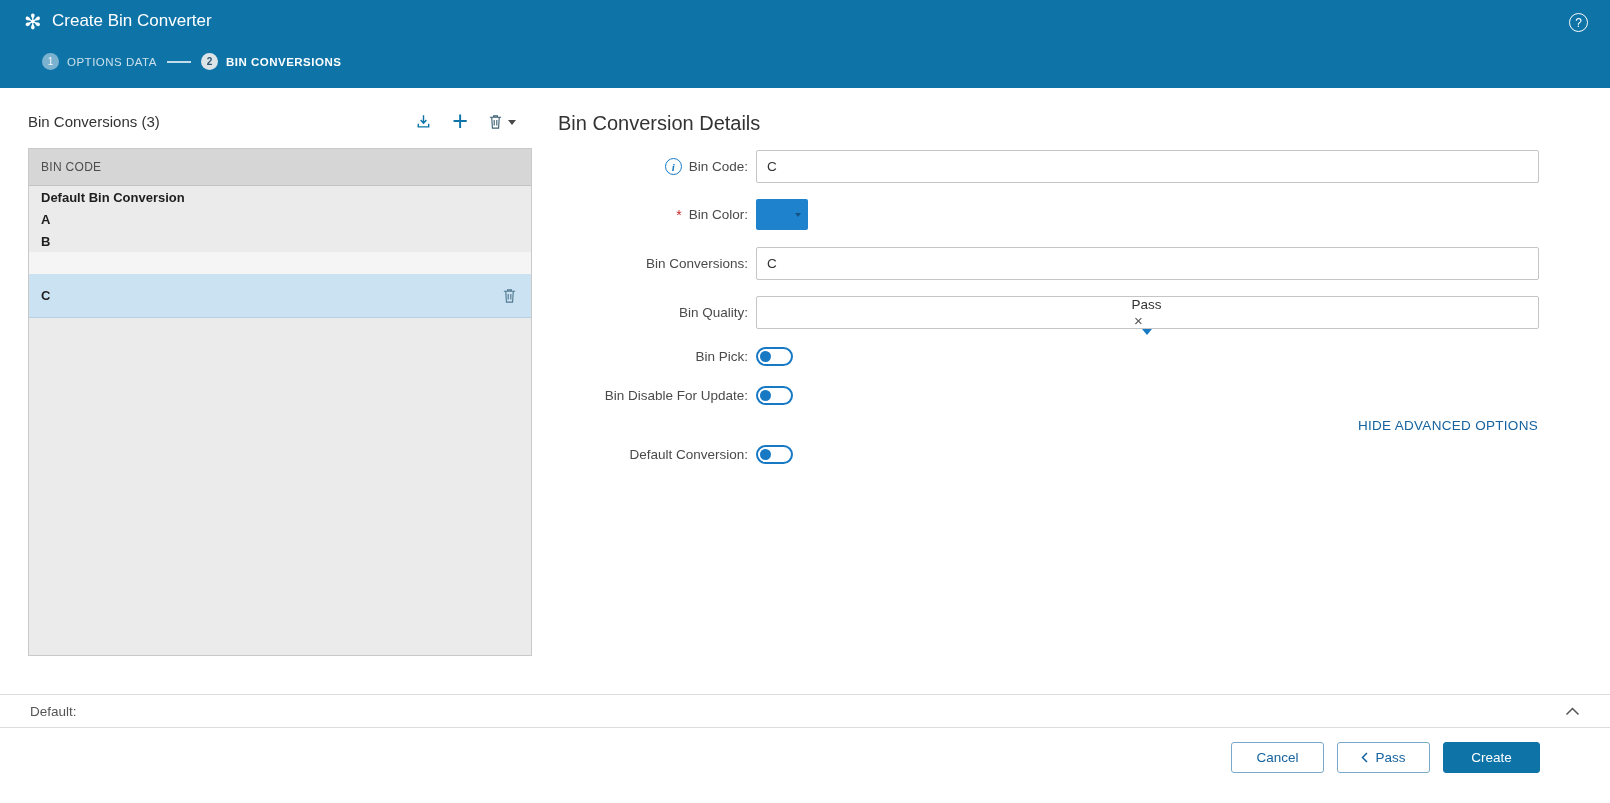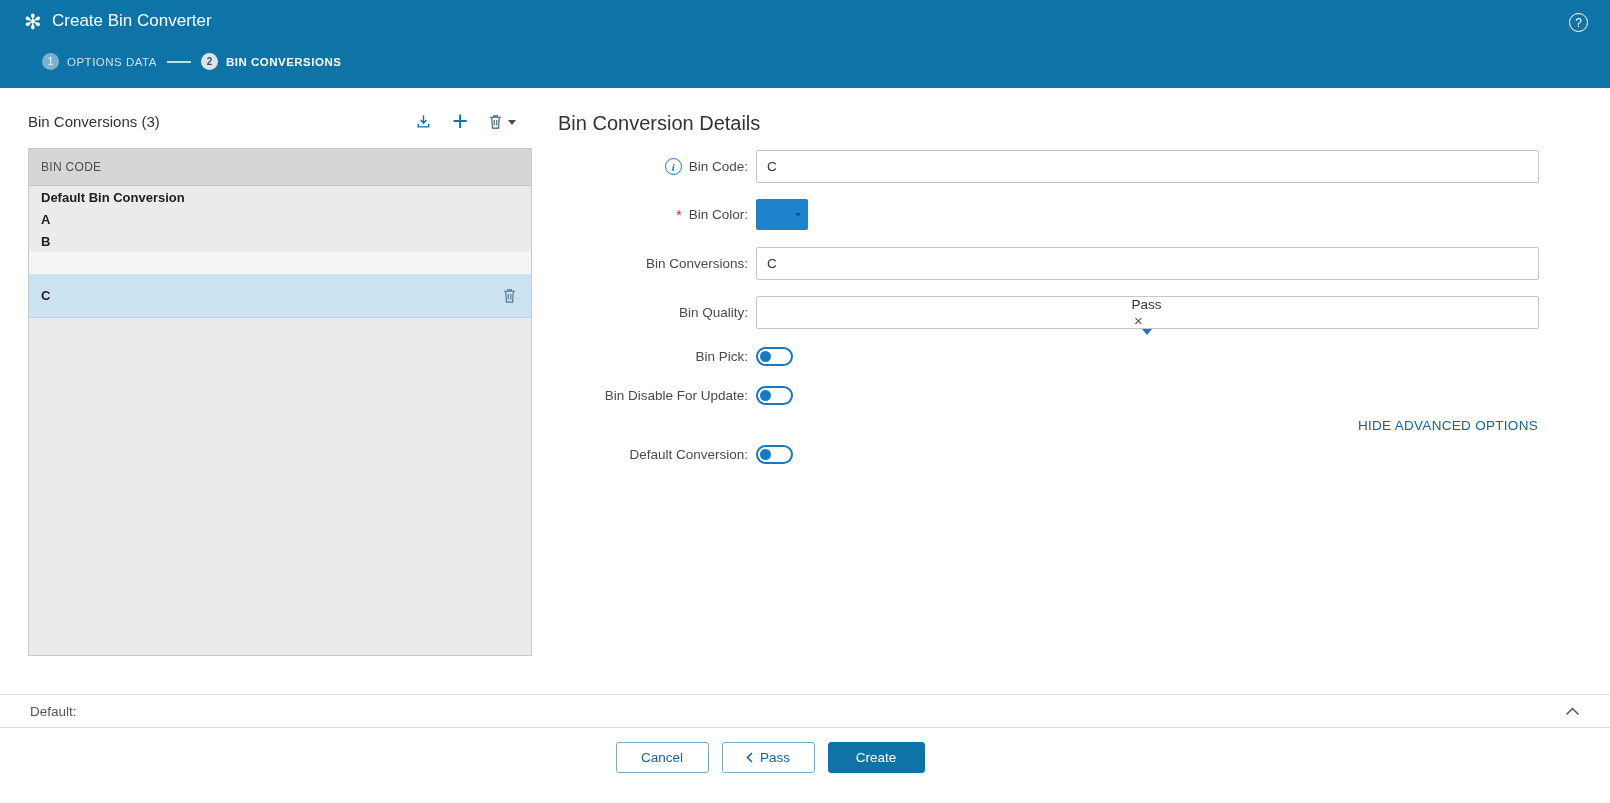--- a/index.html
+++ b/index.html
@@ -121,21 +121,21 @@
   
   .comments {
     position:absolute; left:0; top:694px; width:100%; height:34px; background:#fff;
     border-top:1px solid #dcdcdc; border-bottom:1px solid #dcdcdc;
     display:flex; align-items:center; justify-content:space-between; padding:0 30px;
   }
   .comments-label { font-size:13.5px; color:#555; }
   .collapse-btn { display:flex; align-items:center; cursor:pointer; }
   .actions {
     position:absolute; left:0; top:728px; width:100%; height:75px; background:#fff;
-    display:flex; align-items:flex-start; justify-content:center;
+    display:flex; align-items:flex-start; justify-content:flex-end;
     gap:13px; padding:14px 70px 0 0;
   }
   .btn {
     height:31px; border-radius:3px; font-size:13.5px; padding:0 14px;
     display:flex; align-items:center; justify-content:center; gap:7px; cursor:pointer;
     font-family:"Liberation Sans", sans-serif;
   }
   .btn-outline { background:#fff; border:1px solid #79a9c9; color:#16639f; min-width:93px; }
   .btn-primary { background:#0e74a8; border:1px solid #0e74a8; color:#fff; min-width:97px; }
 </style>

